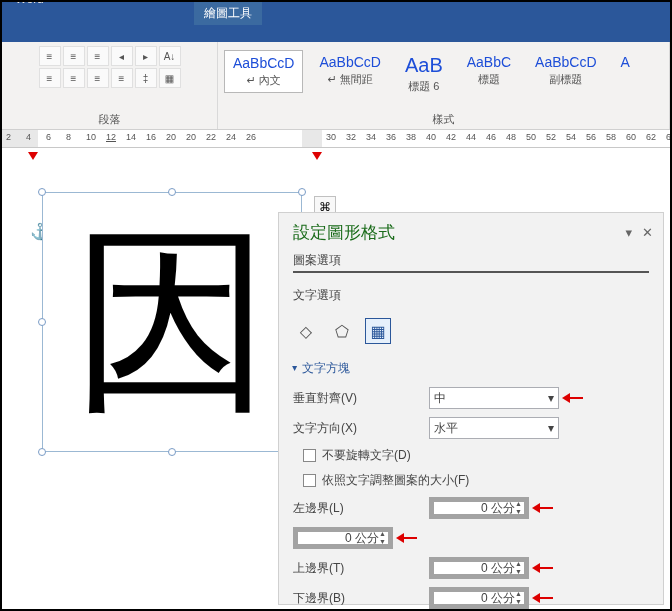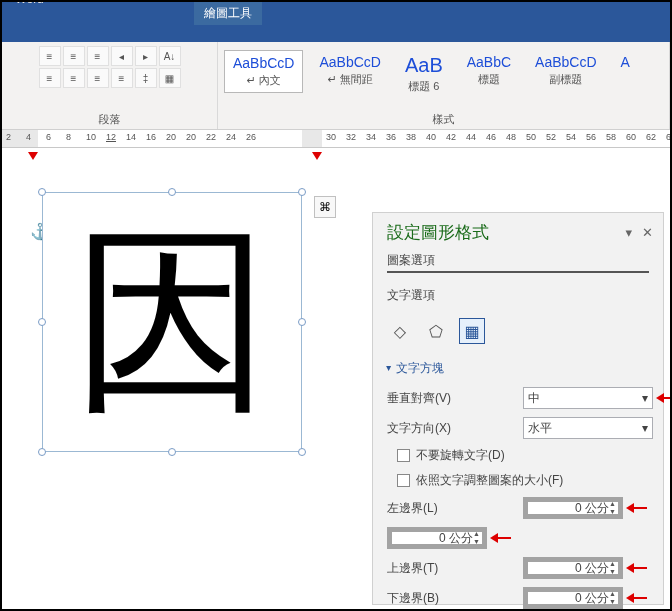--- a/index.html
+++ b/index.html
@@ -43,21 +43,21 @@
 .handle.w { left: -5px; top: calc(50% - 4px); }
 .handle.e { right: -5px; top: calc(50% - 4px); }
 .handle.sw { left: -5px; bottom: -5px; }
 .handle.s { left: calc(50% - 4px); bottom: -5px; }
 .handle.se { right: -5px; bottom: -5px; }
 .big-char { font-size: 200px; font-family: "DFKai-SB","KaiTi",serif; line-height: 1; }
 .layout-btn { position: absolute; left: 312px; top: 30px; width: 22px; height: 22px; border: 1px solid #c0c0c0; background: #f8f8f8; display:flex; align-items:center; justify-content:center; font-size:12px; }
 .red-ptr { position: absolute; width: 0; height: 0; border-left: 5px solid transparent; border-right: 5px solid transparent; border-top: 8px solid #d00; }
 
 
-.pane { position: absolute; right: 6px; top: 210px; width: 292px; bottom: 4px; background: #f2f2f2; border: 1px solid #d0d0d0; }
+.pane { position: absolute; right: 6px; top: 210px; width: 386px; bottom: 4px; background: #f2f2f2; border: 1px solid #d0d0d0; }
 .pane-header { display: flex; justify-content: space-between; align-items: center; padding: 8px 10px 4px 14px; }
 .pane-title { font-size: 17px; color: #1a6b1a; }
 .pane-ctl { display: flex; gap: 10px; color: #666; font-size: 13px; }
 .pane-tabs { display: flex; gap: 14px; padding: 4px 14px 8px 14px; font-size: 12px; color: #444; flex-direction: column; }
 .pane-tab.active { border-bottom: 2px solid #555; padding-bottom: 2px; }
 .pane-icons { display: flex; gap: 10px; padding: 6px 14px 10px 14px; }
 .picon { width: 26px; height: 26px; display:flex; align-items:center; justify-content:center; border: 1px solid transparent; color: #555; }
 .picon.active { border: 1px solid #2b579a; color: #2b579a; background: #e6f0fb; }
 .section-label { padding: 6px 14px; font-size: 12px; color: #2b579a; }
 .section-label::before { content: "▸"; display:inline-block; transform: rotate(90deg); margin-right: 4px; color: #2b579a; font-size: 10px; }

